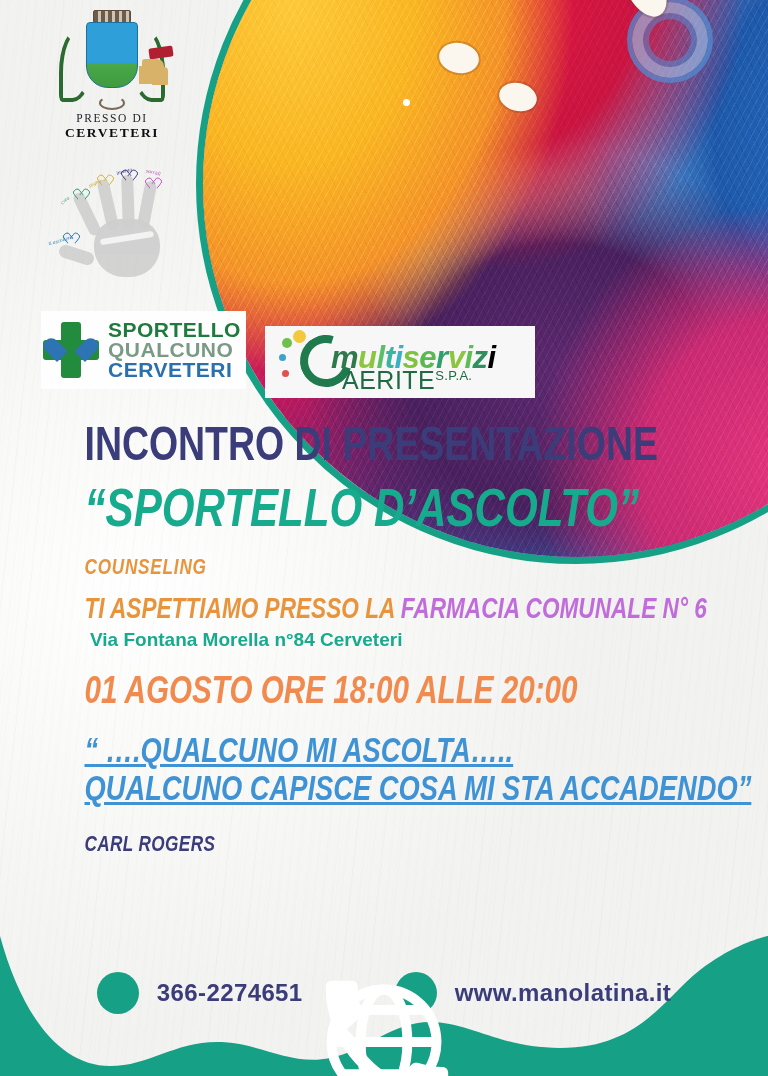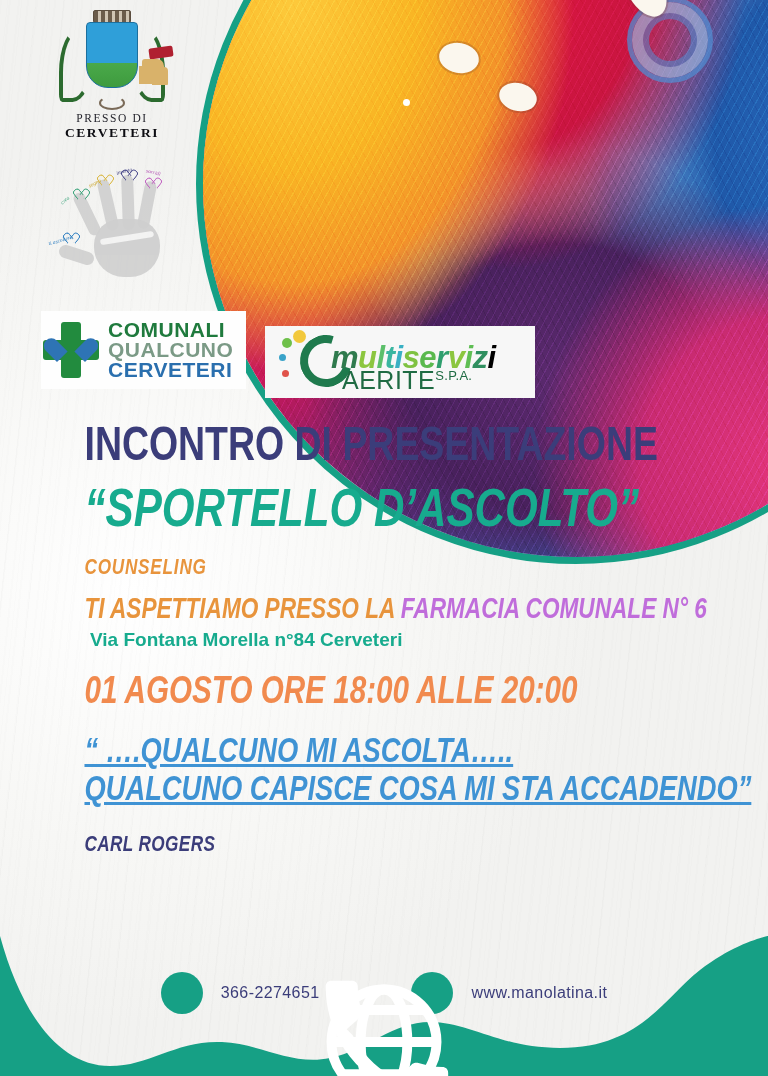--- a/index.html
+++ b/index.html
@@ -249,21 +249,21 @@
   .footer svg{ position:absolute; inset:0; width:768px; height:140px; }
   .contacts{
     position:absolute; left:0; right:0; top:36px;
     display:flex; justify-content:center; align-items:center; gap:92px;
   }
   .contact{ display:flex; align-items:center; gap:18px; }
   .cicon{
     width:42px; height:42px; border-radius:50%; background:#16a085;
     display:flex; align-items:center; justify-content:center; color:#fff; flex:none;
   }
-  .ctext{ color:#3b3d7a; font-size:16px; font-weight:normal; letter-spacing:.4px; }
+  .ctext{ color:#3b3d7a; font-size:24px; font-weight:bold; letter-spacing:.4px; }
 </style>
 </head>
 <body>
 
 <div id="poster">
   <div class="texture"></div>
 
   <div class="artwork-wrap">
     <div class="artwork">
       <div class="lines"></div>
@@ -309,21 +309,21 @@
     <div class="scribble s3">inventa</div>
     <div class="scribble s4">sorridi</div>
     <div class="scribble s5">ti ascolterò</div>
   </div>
 
   <div class="logo-farmacie">
     <div class="cross">
       <div class="hrt"></div>
     </div>
     <div class="farm-text">
-      <div class="farm-1">COMUNALI</div>
+      <div class="farm-1">SPORTELLO</div>
       <div class="farm-2">QUALCUNO</div>
       <div class="farm-3">CERVETERI</div>
     </div>
   </div>
 
   <div class="logo-multi">
     <div class="mdot md1"></div>
     <div class="mdot md2"></div>
     <div class="mdot md3"></div>
     <div class="mdot md4"></div>

